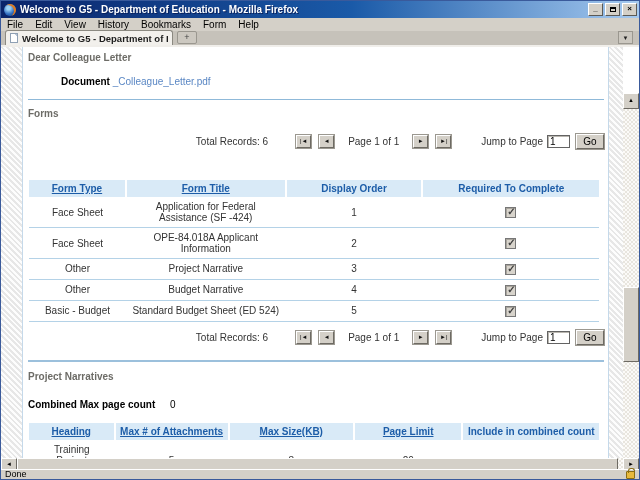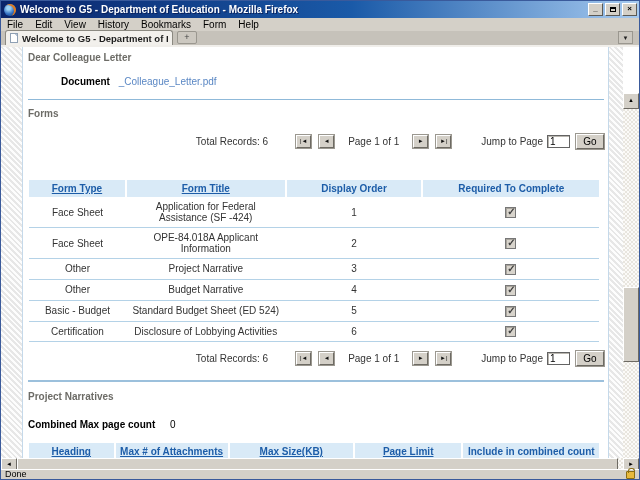--- a/index.html
+++ b/index.html
@@ -39,21 +39,21 @@
   
   .viewport { position:absolute; top:46px; left:0; right:0; height:411px; background:#fff; overflow:hidden; }
   .hatch { position:absolute; top:0; bottom:0; background:repeating-linear-gradient(45deg,#fdfdfd 0 2px,#e7e7e7 2px 4px); }
   .hatch-left { left:0; width:21px; }
   .hatch-right { right:16px; width:14px; }
   .page { position:absolute; top:0; bottom:0; left:21px; right:30px; background:#fff;
     border-left:1px solid #c5d9ea; border-right:1px solid #c5d9ea; padding:0 4px 0 5px; overflow:hidden; }
 
   .sec-heading { font-size:10px; font-weight:bold; color:#6d6c67; }
   .doc-row { margin:13px 0 0 1px; font-size:10px; }
-  .doc-label { font-weight:bold; color:#000; margin-right:6px;padding-left:32px; }
+  .doc-label { font-weight:bold; color:#000; margin-right:0;padding-left:32px; }
   .pdf-link { color:#5a87c4; text-decoration:none; }
   .hr-line { height:1px; background:#8fb9d9; margin-top:12px; }
   .dsep { height:2px; border-top:1px solid #9cc0dc; border-bottom:1px solid #9cc0dc; }
 
   
   .pag { display:flex; align-items:center; font-size:10px; color:#333; height:18px; }
   .pag .spacer { flex:1; }
   .pg-btn { width:15px; height:13px; background:#d4d0c8; border:1px solid; border-color:#fff #6d6a63 #6d6a63 #fff;
     box-shadow:0 0 0 1px #9b9890; font-size:6px; line-height:11px; text-align:center; color:#111; margin:0 4px; }
   .jump-input { width:23px; height:13px; border:1px solid #636363; box-shadow:inset 1px 1px 0 #b9b6af;
@@ -200,26 +200,20 @@
         <tr>
           <td>Other</td>
           <td>Budget Narrative</td>
           <td>4</td>
           <td><span class="cb on"></span></td>
         </tr>
         <tr>
           <td>Basic - Budget</td>
           <td>Standard Budget Sheet (ED 524)</td>
           <td>5</td>
-          <td><span class="cb on"></span></td>
-        </tr>
-        <tr>
-          <td>Certification</td>
-          <td>Disclosure of Lobbying Activities</td>
-          <td>6</td>
           <td><span class="cb on"></span></td>
         </tr>
       </tbody>
         </table>
 
       <div class="pag" style="margin-top:7px;">
         <span class="spacer"></span>
         <span>Total Records: 6</span>
         <span style="width:24px;"></span>
         <span class="pg-btn">|◄</span>

